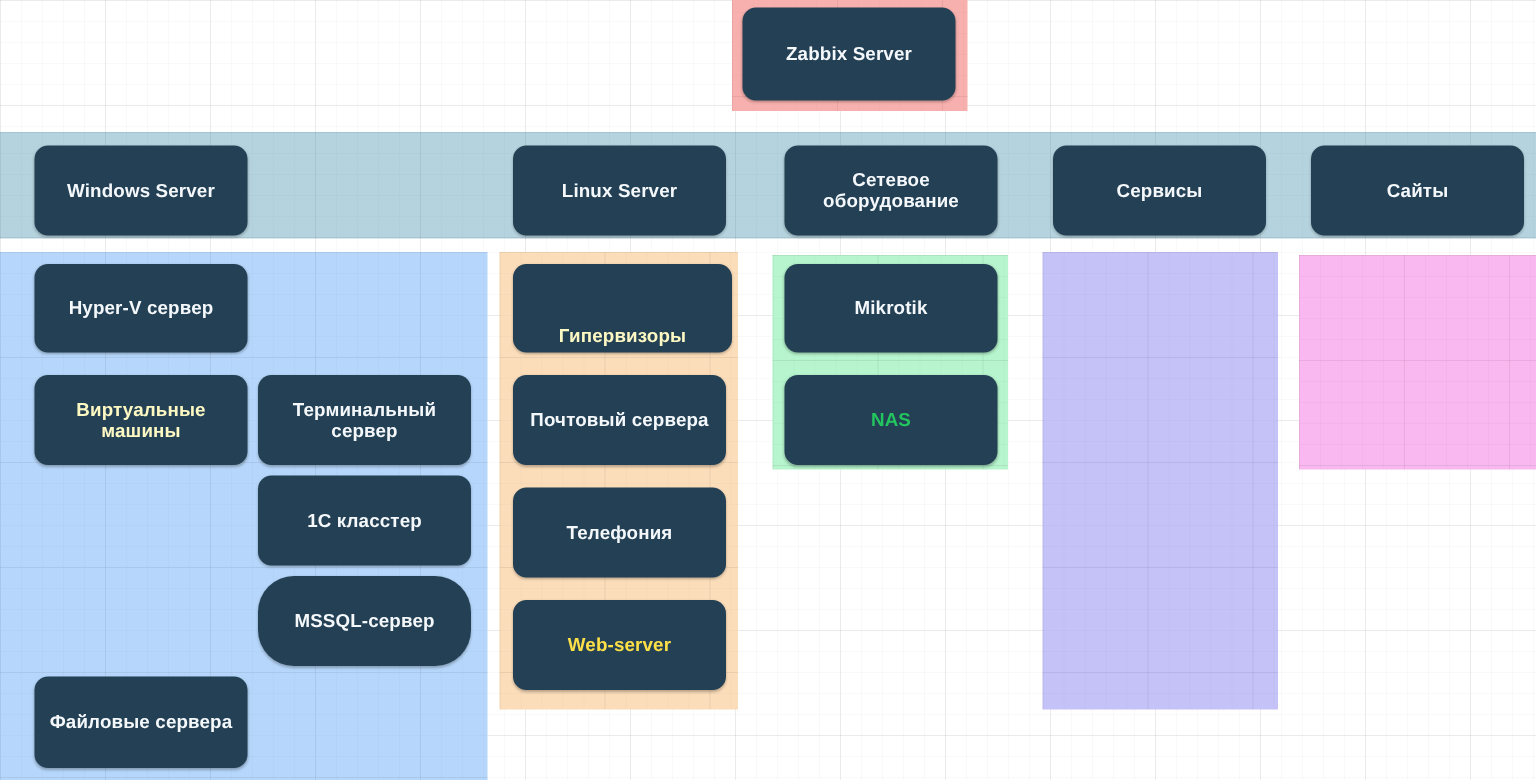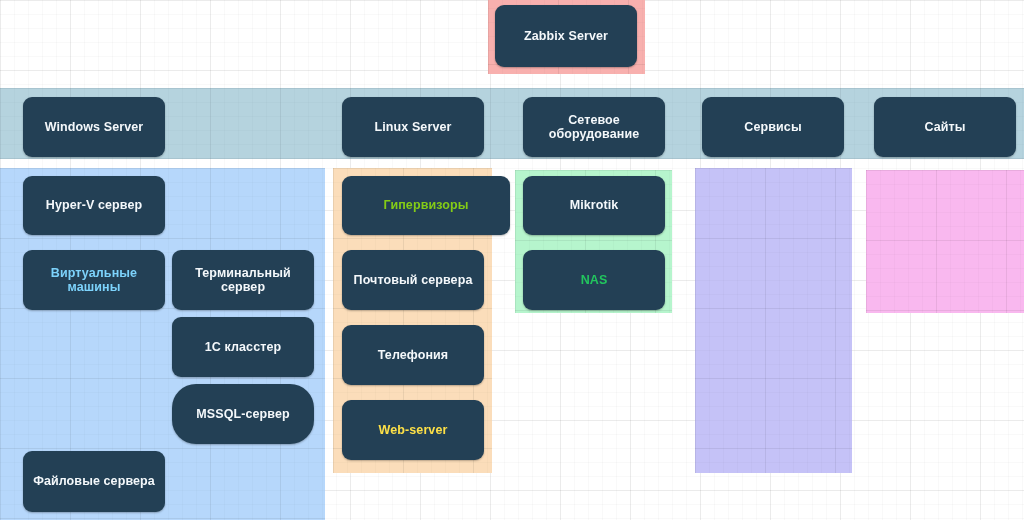--- a/index.html
+++ b/index.html
@@ -87,36 +87,36 @@
       </div>
       <div class="node" style="left: 702px; top: 97px; width: 142px; height: 60px; background: rgb(35, 64, 85); color: rgb(244, 248, 251);">
         <span>Сервисы</span>
       </div>
       <div class="node" style="left: 874px; top: 97px; width: 142px; height: 60px; background: rgb(35, 64, 85); color: rgb(244, 248, 251);">
         <span>Сайты</span>
       </div>
       <div class="node" style="left: 23px; top: 176px; width: 142px; height: 59px; background: rgb(35, 64, 85); color: rgb(244, 248, 251);">
         <span>Hyper-V сервер</span>
       </div>
-      <div class="node" style="left: 23px; top: 250px; width: 142px; height: 60px; background: rgb(35, 64, 85); color: #7dd3fc;">
+      <div class="node" style="left: 23px; top: 250px; width: 142px; height: 60px; background: rgb(35, 64, 85); color: #fef9c3;">
         <span>Виртуальные машины</span>
       </div>
       <div class="node" style="left: 23px; top: 451px; width: 142px; height: 61px; background: rgb(35, 64, 85); color: rgb(244, 248, 251);">
         <span>Файловые сервера</span>
       </div>
       <div class="node" style="left: 172px; top: 250px; width: 142px; height: 60px; background: rgb(35, 64, 85); color: rgb(244, 248, 251);">
         <span>Терминальный сервер</span>
       </div>
       <div class="node" style="left: 172px; top: 317px; width: 142px; height: 60px; background: rgb(35, 64, 85); color: rgb(244, 248, 251);">
         <span>1C класстер</span>
       </div>
       <div class="node" style="left: 172px; top: 384px; width: 142px; height: 60px; background: rgb(35, 64, 85); color: rgb(244, 248, 251); border-radius: 24px;">
         <span>MSSQL-сервер</span>
       </div>
-      <div class="node" style="left: 342px; top: 176px; width: 168px; height: 59px; background: rgb(35, 64, 85); color: #84cc16;">
+      <div class="node" style="left: 342px; top: 176px; width: 146px; height: 59px; background: rgb(35, 64, 85); color: #fef9c3; align-items: flex-end;">
         <span>Гипервизоры</span>
       </div>
       <div class="node" style="left: 342px; top: 250px; width: 142px; height: 60px; background: rgb(35, 64, 85); color: rgb(244, 248, 251);">
         <span>Почтовый сервера</span>
       </div>
       <div class="node" style="left: 342px; top: 325px; width: 142px; height: 60px; background: rgb(35, 64, 85); color: rgb(244, 248, 251);">
         <span>Телефония</span>
       </div>
       <div class="node" style="left: 342px; top: 400px; width: 142px; height: 60px; background: rgb(35, 64, 85); color: #fde047;">
         <span>Web-server</span>

